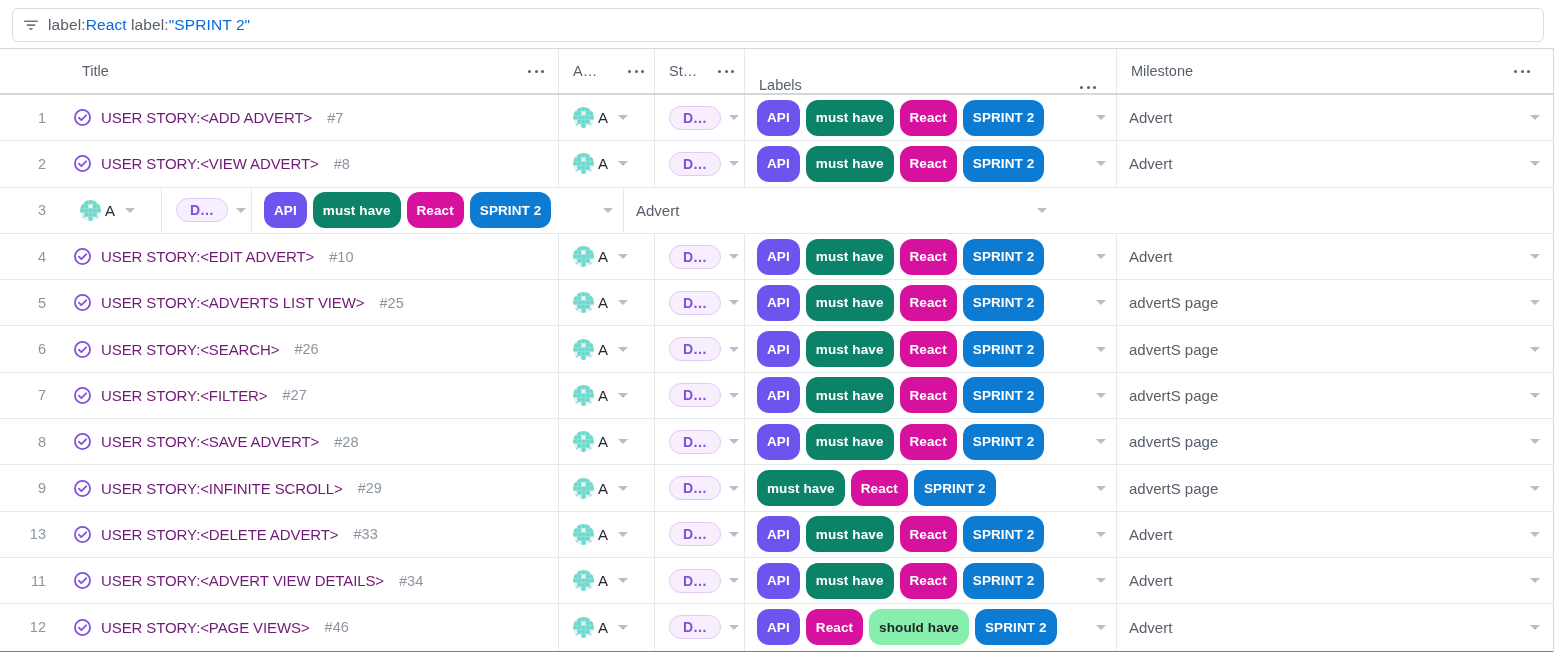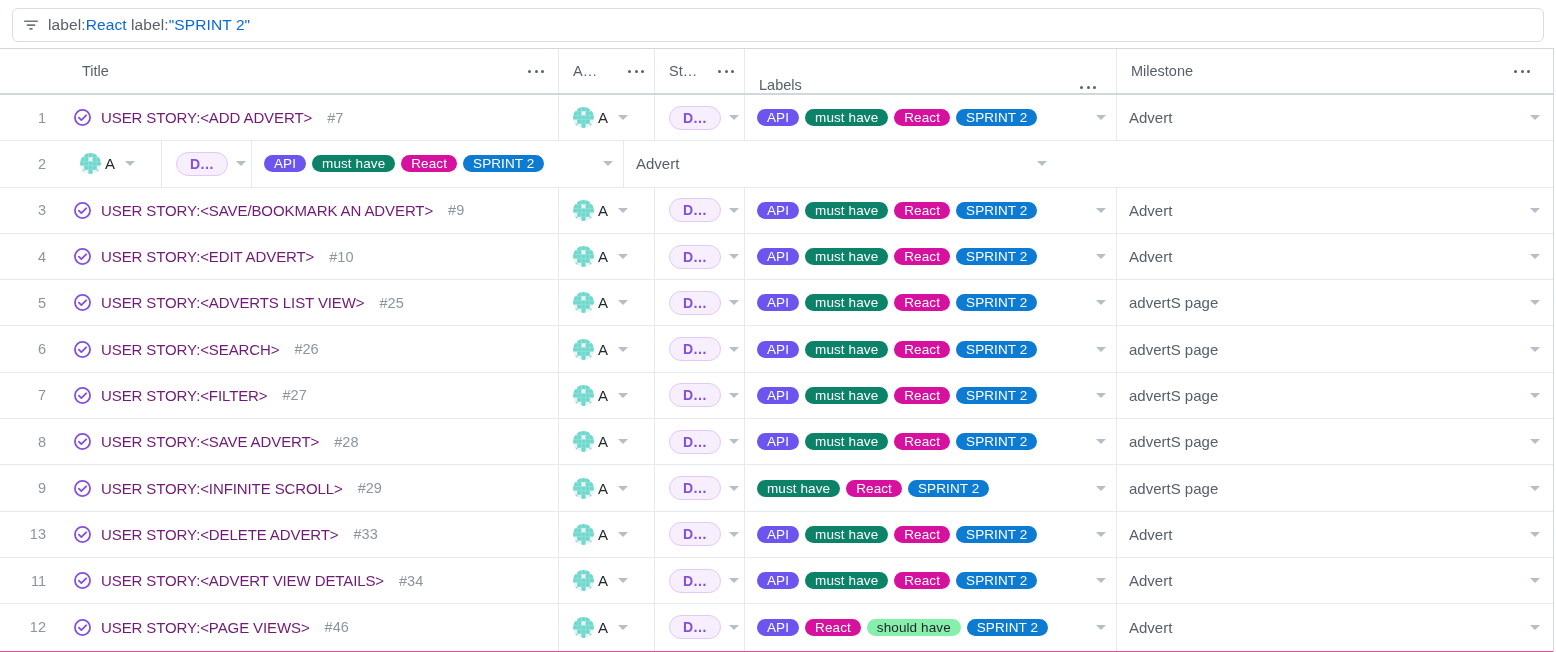--- a/index.html
+++ b/index.html
@@ -183,25 +183,25 @@
     background: #f7eefe;
     border: 1px solid #e3c9f7;
     color: #8250df;
     white-space: nowrap;
   }
 
   
   .label-pill {
     display: inline-flex;
     align-items: center;
-    height: 17px;
+    height: 36px;
     padding: 0 10px;
     border-radius: 12px;
     font-size: 13.5px;
-    font-weight: 400;
+    font-weight: 700;
     color: #ffffff;
     white-space: nowrap;
     letter-spacing: 0.1px;
   }
   .labels-inner {
     display: flex;
     align-items: center;
     gap: 6px;
     flex: 1 1 auto;
     min-width: 0;
@@ -328,20 +328,28 @@
           </span>
           <span class="chev"></span>
         </div>
         <div class="cell c-miles">
           <span class="milestone-text">Advert</span>
           <span class="chev"></span>
         </div>
       </div>
       <div class="row">
         <div class="cell c-num">2</div>
+        <div class="cell c-title">
+          <svg class="issue-icon" viewBox="0 0 16 16">
+            <circle cx="8" cy="8" r="7.1" fill="none" stroke="#8250df" stroke-width="1.7"></circle>
+            <path d="M4.6 8.1 L6.9 10.4 L11.4 5.9" fill="none" stroke="#8250df" stroke-width="1.7" stroke-linecap="round" stroke-linejoin="round"></path>
+          </svg>
+          <span class="title-text">USER STORY:&lt;VIEW ADVERT&gt;</span>
+          <span class="issue-num">#8</span>
+        </div>
         <div class="cell c-assign">
           <svg class="avatar" viewBox="0 0 21 21">
             <rect width="21" height="21" fill="#eef2f4"></rect>
             <rect x="4.2" y="0" width="4.2" height="4.2" fill="#6fd9cd"></rect>
             <rect x="8.4" y="0" width="4.2" height="4.2" fill="#6fd9cd"></rect>
             <rect x="12.600000000000001" y="0" width="4.2" height="4.2" fill="#6fd9cd"></rect>
             <rect x="0" y="4.2" width="4.2" height="4.2" fill="#6fd9cd"></rect>
             <rect x="4.2" y="4.2" width="4.2" height="4.2" fill="#6fd9cd"></rect>
             <rect x="12.600000000000001" y="4.2" width="4.2" height="4.2" fill="#6fd9cd"></rect>
             <rect x="16.8" y="4.2" width="4.2" height="4.2" fill="#6fd9cd"></rect>
@@ -373,28 +381,20 @@
           </span>
           <span class="chev"></span>
         </div>
         <div class="cell c-miles">
           <span class="milestone-text">Advert</span>
           <span class="chev"></span>
         </div>
       </div>
       <div class="row">
         <div class="cell c-num">3</div>
-        <div class="cell c-title">
-          <svg class="issue-icon" viewBox="0 0 16 16">
-            <circle cx="8" cy="8" r="7.1" fill="none" stroke="#8250df" stroke-width="1.7"></circle>
-            <path d="M4.6 8.1 L6.9 10.4 L11.4 5.9" fill="none" stroke="#8250df" stroke-width="1.7" stroke-linecap="round" stroke-linejoin="round"></path>
-          </svg>
-          <span class="title-text">USER STORY:&lt;SAVE/BOOKMARK AN ADVERT&gt;</span>
-          <span class="issue-num">#9</span>
-        </div>
         <div class="cell c-assign">
           <svg class="avatar" viewBox="0 0 21 21">
             <rect width="21" height="21" fill="#eef2f4"></rect>
             <rect x="4.2" y="0" width="4.2" height="4.2" fill="#6fd9cd"></rect>
             <rect x="8.4" y="0" width="4.2" height="4.2" fill="#6fd9cd"></rect>
             <rect x="12.600000000000001" y="0" width="4.2" height="4.2" fill="#6fd9cd"></rect>
             <rect x="0" y="4.2" width="4.2" height="4.2" fill="#6fd9cd"></rect>
             <rect x="4.2" y="4.2" width="4.2" height="4.2" fill="#6fd9cd"></rect>
             <rect x="12.600000000000001" y="4.2" width="4.2" height="4.2" fill="#6fd9cd"></rect>
             <rect x="16.8" y="4.2" width="4.2" height="4.2" fill="#6fd9cd"></rect>

